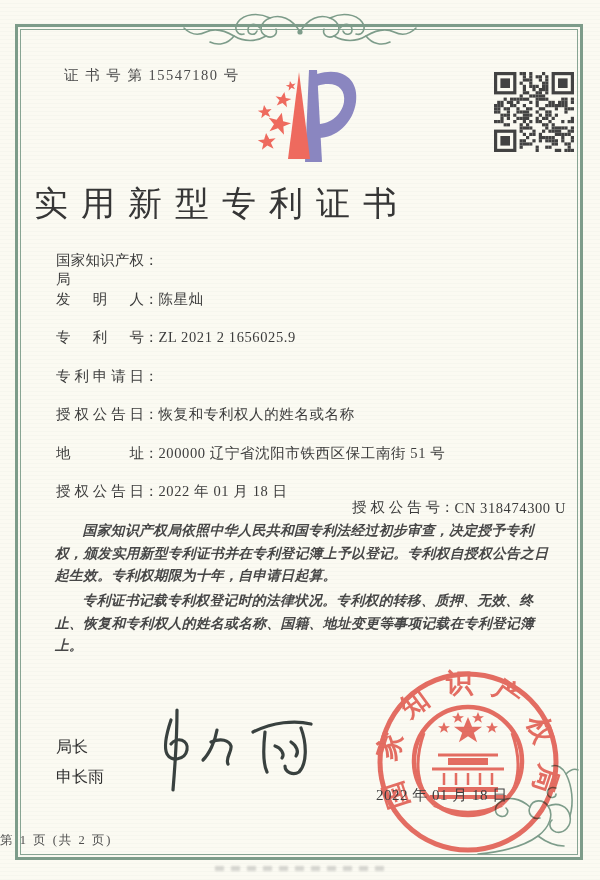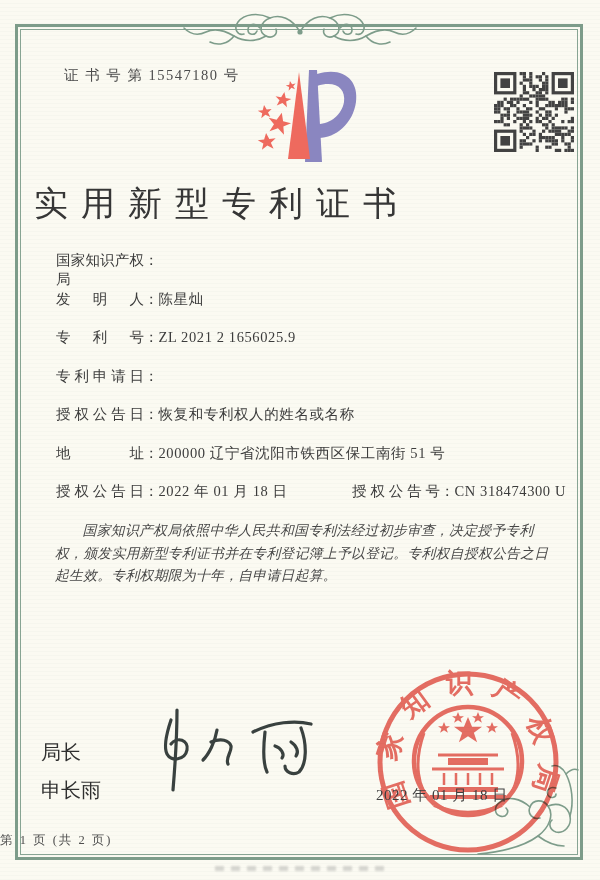--- a/index.html
+++ b/index.html
@@ -20,26 +20,26 @@
   .cert-no { position:absolute; left:64px; top:66px; font-size:14.5px; color:#4c4c4c; letter-spacing:1.5px; }
   .logo { position:absolute; left:243px; top:62px; }
   .qr { position:absolute; left:494px; top:72px; }
   .title { position:absolute; top:181px; left:0; width:100%; text-align:left;
            font-size:34px; color:#363636; letter-spacing:13px; text-indent:13px; font-weight:500;padding-left:21px; }
   .fields { position:absolute; left:56px; top:251px; right:40px; font-size:14.5px; color:#3c3c3c; }
   .frow { display:flex; align-items:baseline; height:24px; margin-bottom:14.5px; position:relative; }
   .flabel { display:inline-block; width:88px; text-align:justify; text-align-last:justify; flex:0 0 88px; }
   .colon { flex:0 0 auto; }
   .fvalue { letter-spacing:.6px; white-space:nowrap; }
-  .pair2 { position:absolute; left:296px; top:0; display:flex; align-items:center; }
+  .pair2 { position:absolute; left:296px; top:16px; display:flex; align-items:flex-end; }
   .paras { position:absolute; left:55px; right:42px; top:520px; font-size:13.8px; line-height:1.64;
            color:#474747; font-style:italic; }
-  .paras p { text-indent:2em; margin-bottom:2px; letter-spacing:.3px; }
-  .signer { position:absolute; left:41px; top:733px; font-size:20px; color:#303030; line-height:1.9;
-            font-family:Liberation Serif, serif; font-weight:500; }
+  .paras p { text-indent:2em; margin-bottom:2px; letter-spacing:.3px;font-weight:bold; }
+  .signer { position:absolute; left:56px; top:733px; font-size:16px; color:#303030; line-height:1.9;
+            font-family:Liberation Mono, monospace; font-weight:500; }
   .signature { position:absolute; left:133px; top:702px; }
   .seal { position:absolute; left:368px; top:662px; opacity:.84; mix-blend-mode:multiply; }
   .seal-date { position:absolute; left:376px; top:786px; font-size:15px; color:#3e3e3e;
                letter-spacing:.5px; font-weight:500; z-index:3; }
   .footer { position:absolute; top:832px; left:0; width:100%; 
             font-size:12.5px; color:#4f4f4f; letter-spacing:2px; }
   .bleed { position:absolute; top:866px; left:215px; width:170px; height:5px; opacity:.28; filter:blur(1px);
            background:repeating-linear-gradient(90deg,#7a7a7a 0 9px, transparent 9px 16px); }
 </style>
 </head>
@@ -357,20 +357,21 @@
       <span class="pair2">
         <span class="flabel">授权公告号</span>
           <span class="colon">：</span>
         <span class="fvalue">CN 318474300 U</span>
       </span>
     </div>
   </div>
 
   <div class="paras">
     <p>国家知识产权局依照中华人民共和国专利法经过初步审查，决定授予专利权，颁发实用新型专利证书并在专利登记簿上予以登记。专利权自授权公告之日起生效。专利权期限为十年，自申请日起算。</p>
+    <p>专利证书记载专利权登记时的法律状况。专利权的转移、质押、无效、终止、恢复和专利权人的姓名或名称、国籍、地址变更等事项记载在专利登记簿上。</p>
   </div>
 
   <div class="signer">
     <div>局长</div>
     <div>申长雨</div>
   </div>
 
   <svg class="signature" width="200" height="95" viewBox="0 0 200 95">
     <g fill="none" stroke="#39413f" stroke-width="3.2" stroke-linecap="round">
       <path d="M38 18 C34 30 30 44 34 52 C38 60 52 58 54 48 C56 38 44 34 38 42"></path>

